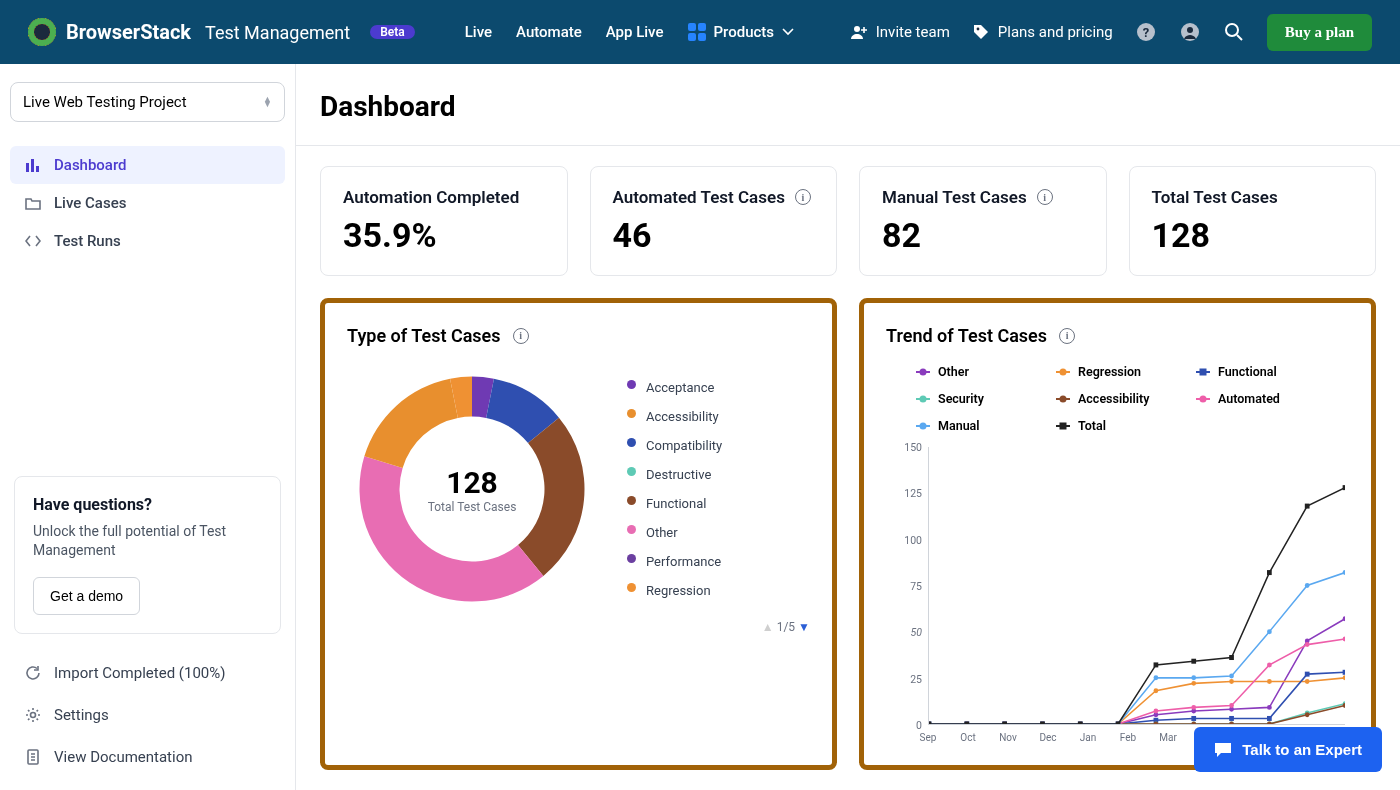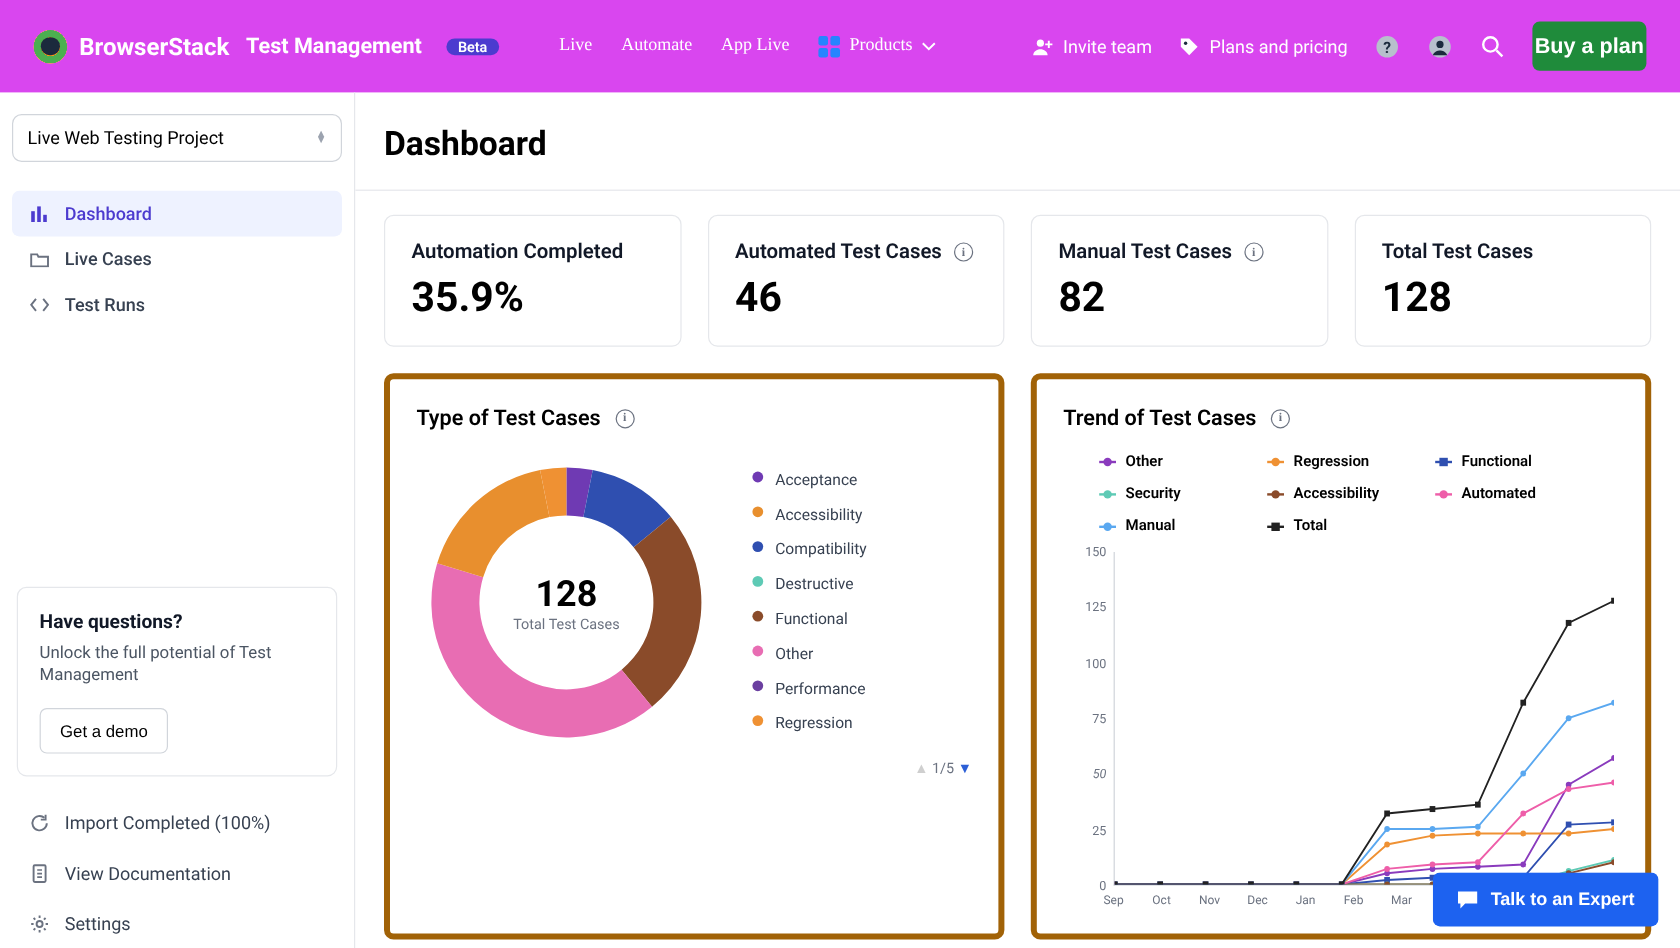--- a/index.html
+++ b/index.html
@@ -1,35 +1,35 @@
 <!DOCTYPE html>
 <html><head>
 <meta charset="utf-8">
 <style>
 * { box-sizing: border-box; margin: 0; padding: 0; }
 body { font-family: -apple-system, BlinkMacSystemFont, "Segoe UI", Roboto, sans-serif; background: #fff; width: 1400px; height: 790px; overflow: hidden; }
 
 
-.header { background: #d946ef; color: #fff; height: 77px; display: flex; align-items: center; padding: 0 28px; gap: 12px; }
+.header { background: #0c4a6e; color: #fff; height: 64px; display: flex; align-items: center; padding: 0 28px; gap: 12px; }
 .logo-wrap { display: flex; align-items: center; gap: 10px; }
 .logo-icon { width: 28px; height: 28px; border-radius: 50%; background: radial-gradient(circle at 50% 50%, #f7931a 0 40%, #4caf50 40% 70%, #ffd600 70% 85%, #8c6 85% 100%); position: relative; }
 .logo-icon::after{content:"";position:absolute;inset:22% 22% 22% 22%;background:#1b2a3d;border-radius:50%;}
 .brand { font-size: 20px; font-weight: 700; }
-.product { font-size: 18px; font-weight: 700; margin-left: 4px; }
+.product { font-size: 18px; font-weight: 400; margin-left: 4px; }
 .beta { background:#4c3bcf; color:#fff; padding:0 10px; border-radius:12px; font-size:12px; font-weight:600; margin-left:8px;}
-.nav { display:flex; gap:24px; margin-left: 38px; align-items:center;font-family:Liberation Serif, serif; }
+.nav { display:flex; gap:24px; margin-left: 38px; align-items:center; }
 .nav a { color:#fff; font-size:15px; font-weight:500; text-decoration:none; }
 .prod-ico { width:18px; height:18px; display:inline-grid; grid-template-columns:1fr 1fr; gap:2px; }
 .prod-ico span{background:#2684ff;border-radius:2px;}
 .products-link{display:flex;align-items:center;gap:8px;}
 .header-spacer{flex:1;}
 .header-right{display:flex;align-items:center;gap:22px;}
 .hr-item{display:flex;align-items:center;gap:8px;color:#fff;font-size:15px;}
 .icon-btn{width:22px;height:22px;display:flex;align-items:center;justify-content:center;}
-.buy-btn{background:#1f8b3b;color:#fff;border:none;padding:10px 2px;border-radius:6px;font-weight:600;font-size:18px;}
+.buy-btn{background:#1f8b3b;color:#fff;border:none;padding:10px 18px;border-radius:6px;font-weight:600;font-size:15px;font-family:Liberation Serif, serif;}
 
 
 .layout{display:flex;height:calc(100% - 60px);}
 .sidebar{width:296px;border-right:1px solid #e5e7eb;padding:18px 10px;display:flex;flex-direction:column;}
 .project-select{border:1px solid #d1d5db;border-radius:8px;padding:10px 12px;display:flex;align-items:center;justify-content:space-between;font-size:15px;margin-bottom:24px;}
 .ps-arrows{display:flex;flex-direction:column;line-height:5px;color:#9ca3af;font-size:9px;}
 .nv-item{display:flex;align-items:center;gap:12px;padding:10px 14px;border-radius:6px;font-size:15px;font-weight:500;color:#374151;cursor:pointer;}
 .nv-item.active{background:#eef2ff;color:#4c3bcf;}
 .nv-ico{width:18px;height:18px;display:flex;align-items:center;justify-content:center;}
 .sidebar-spacer{flex:1;}
@@ -193,35 +193,35 @@
         <span class="nv-ico">
             <svg width="16" height="16">
               <path d="M14 8a6 6 0 1 1-2-4.5" fill="none" stroke="#6b7280" stroke-width="1.6"></path>
               <path d="M13 1v4h-4" fill="none" stroke="#6b7280" stroke-width="1.6"></path>
             </svg>
           </span>
         <span>Import Completed (100%)</span>
       </div>
       <div class="bl-item">
         <span class="nv-ico">
+            <svg width="16" height="16">
+              <circle cx="8" cy="8" r="2.5" fill="none" stroke="#6b7280" stroke-width="1.6"></circle>
+              <path d="M8 1v2M8 13v2M1 8h2M13 8h2M3 3l1.4 1.4M11.6 11.6 13 13M3 13l1.4-1.4M11.6 4.4 13 3" stroke="#6b7280" stroke-width="1.6"></path>
+            </svg>
+          </span>
+        <span>Settings</span>
+      </div>
+      <div class="bl-item">
+        <span class="nv-ico">
             <svg width="14" height="16">
               <rect x="2" y="1" width="10" height="14" rx="1" fill="none" stroke="#6b7280" stroke-width="1.6"></rect>
               <path d="M5 5h4M5 8h4M5 11h4" stroke="#6b7280" stroke-width="1.4"></path>
             </svg>
           </span>
         <span>View Documentation</span>
-      </div>
-      <div class="bl-item">
-        <span class="nv-ico">
-            <svg width="16" height="16">
-              <circle cx="8" cy="8" r="2.5" fill="none" stroke="#6b7280" stroke-width="1.6"></circle>
-              <path d="M8 1v2M8 13v2M1 8h2M13 8h2M3 3l1.4 1.4M11.6 11.6 13 13M3 13l1.4-1.4M11.6 4.4 13 3" stroke="#6b7280" stroke-width="1.6"></path>
-            </svg>
-          </span>
-        <span>Settings</span>
       </div>
     </div>
   </div>
 
   <div class="main">
     <h1 class="page-title">Dashboard</h1>
     <div class="content">
       <div class="cards-row">
         <div class="stat-card">
           <h3>Automation Completed</h3>

